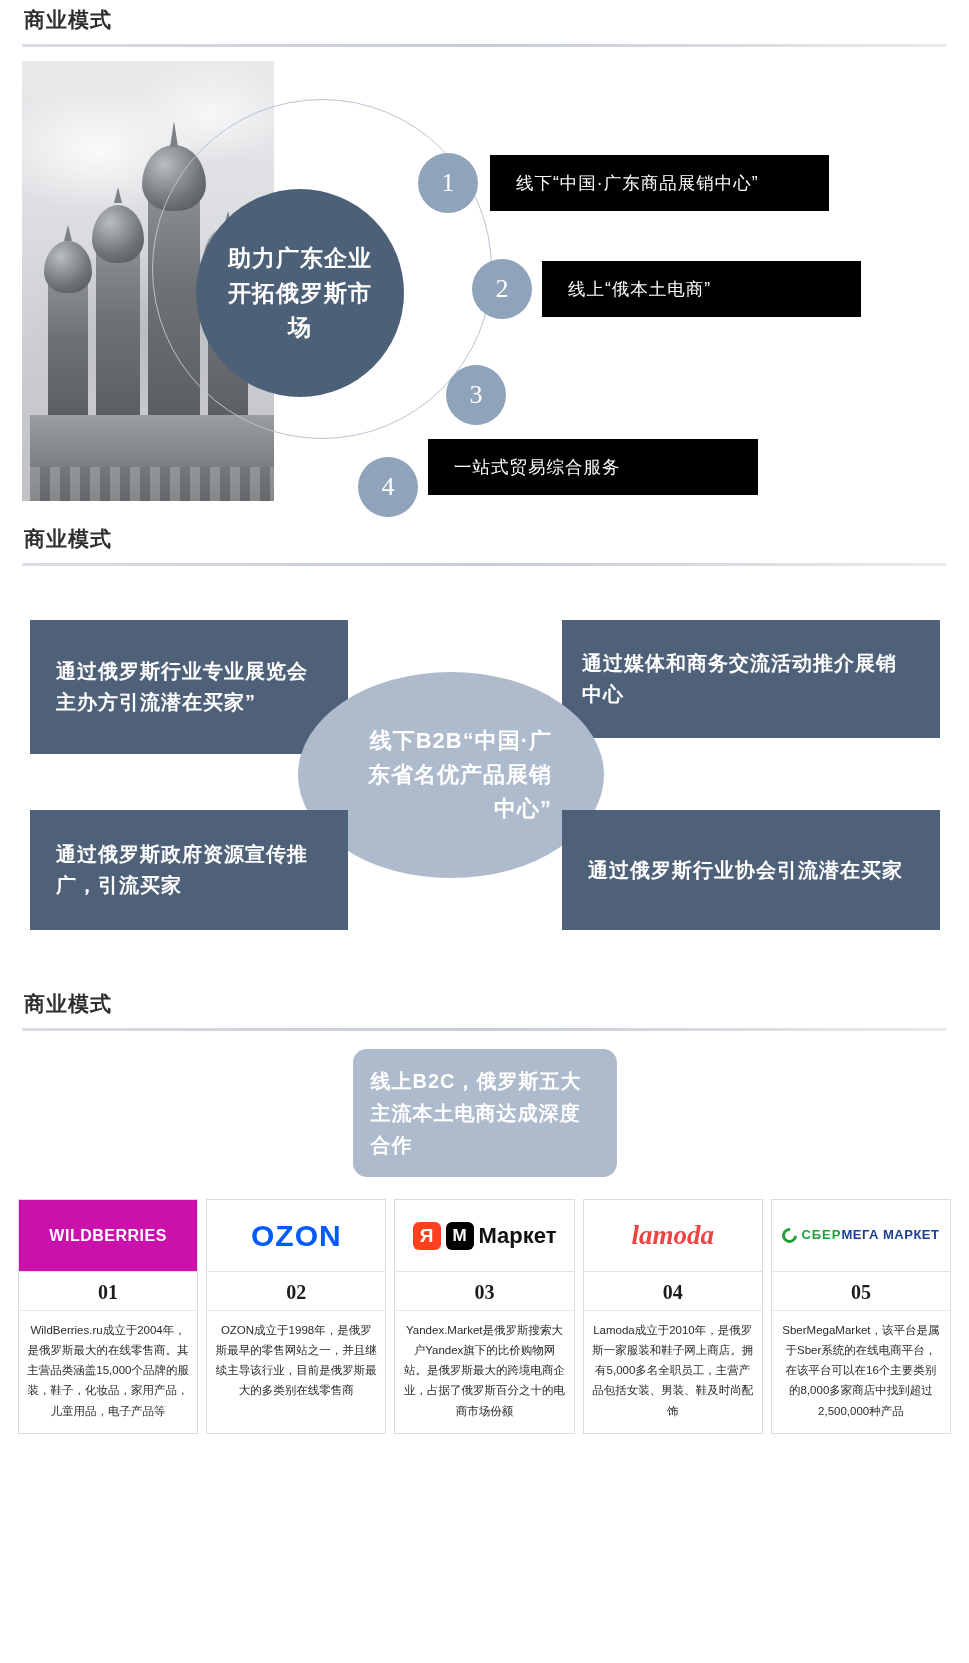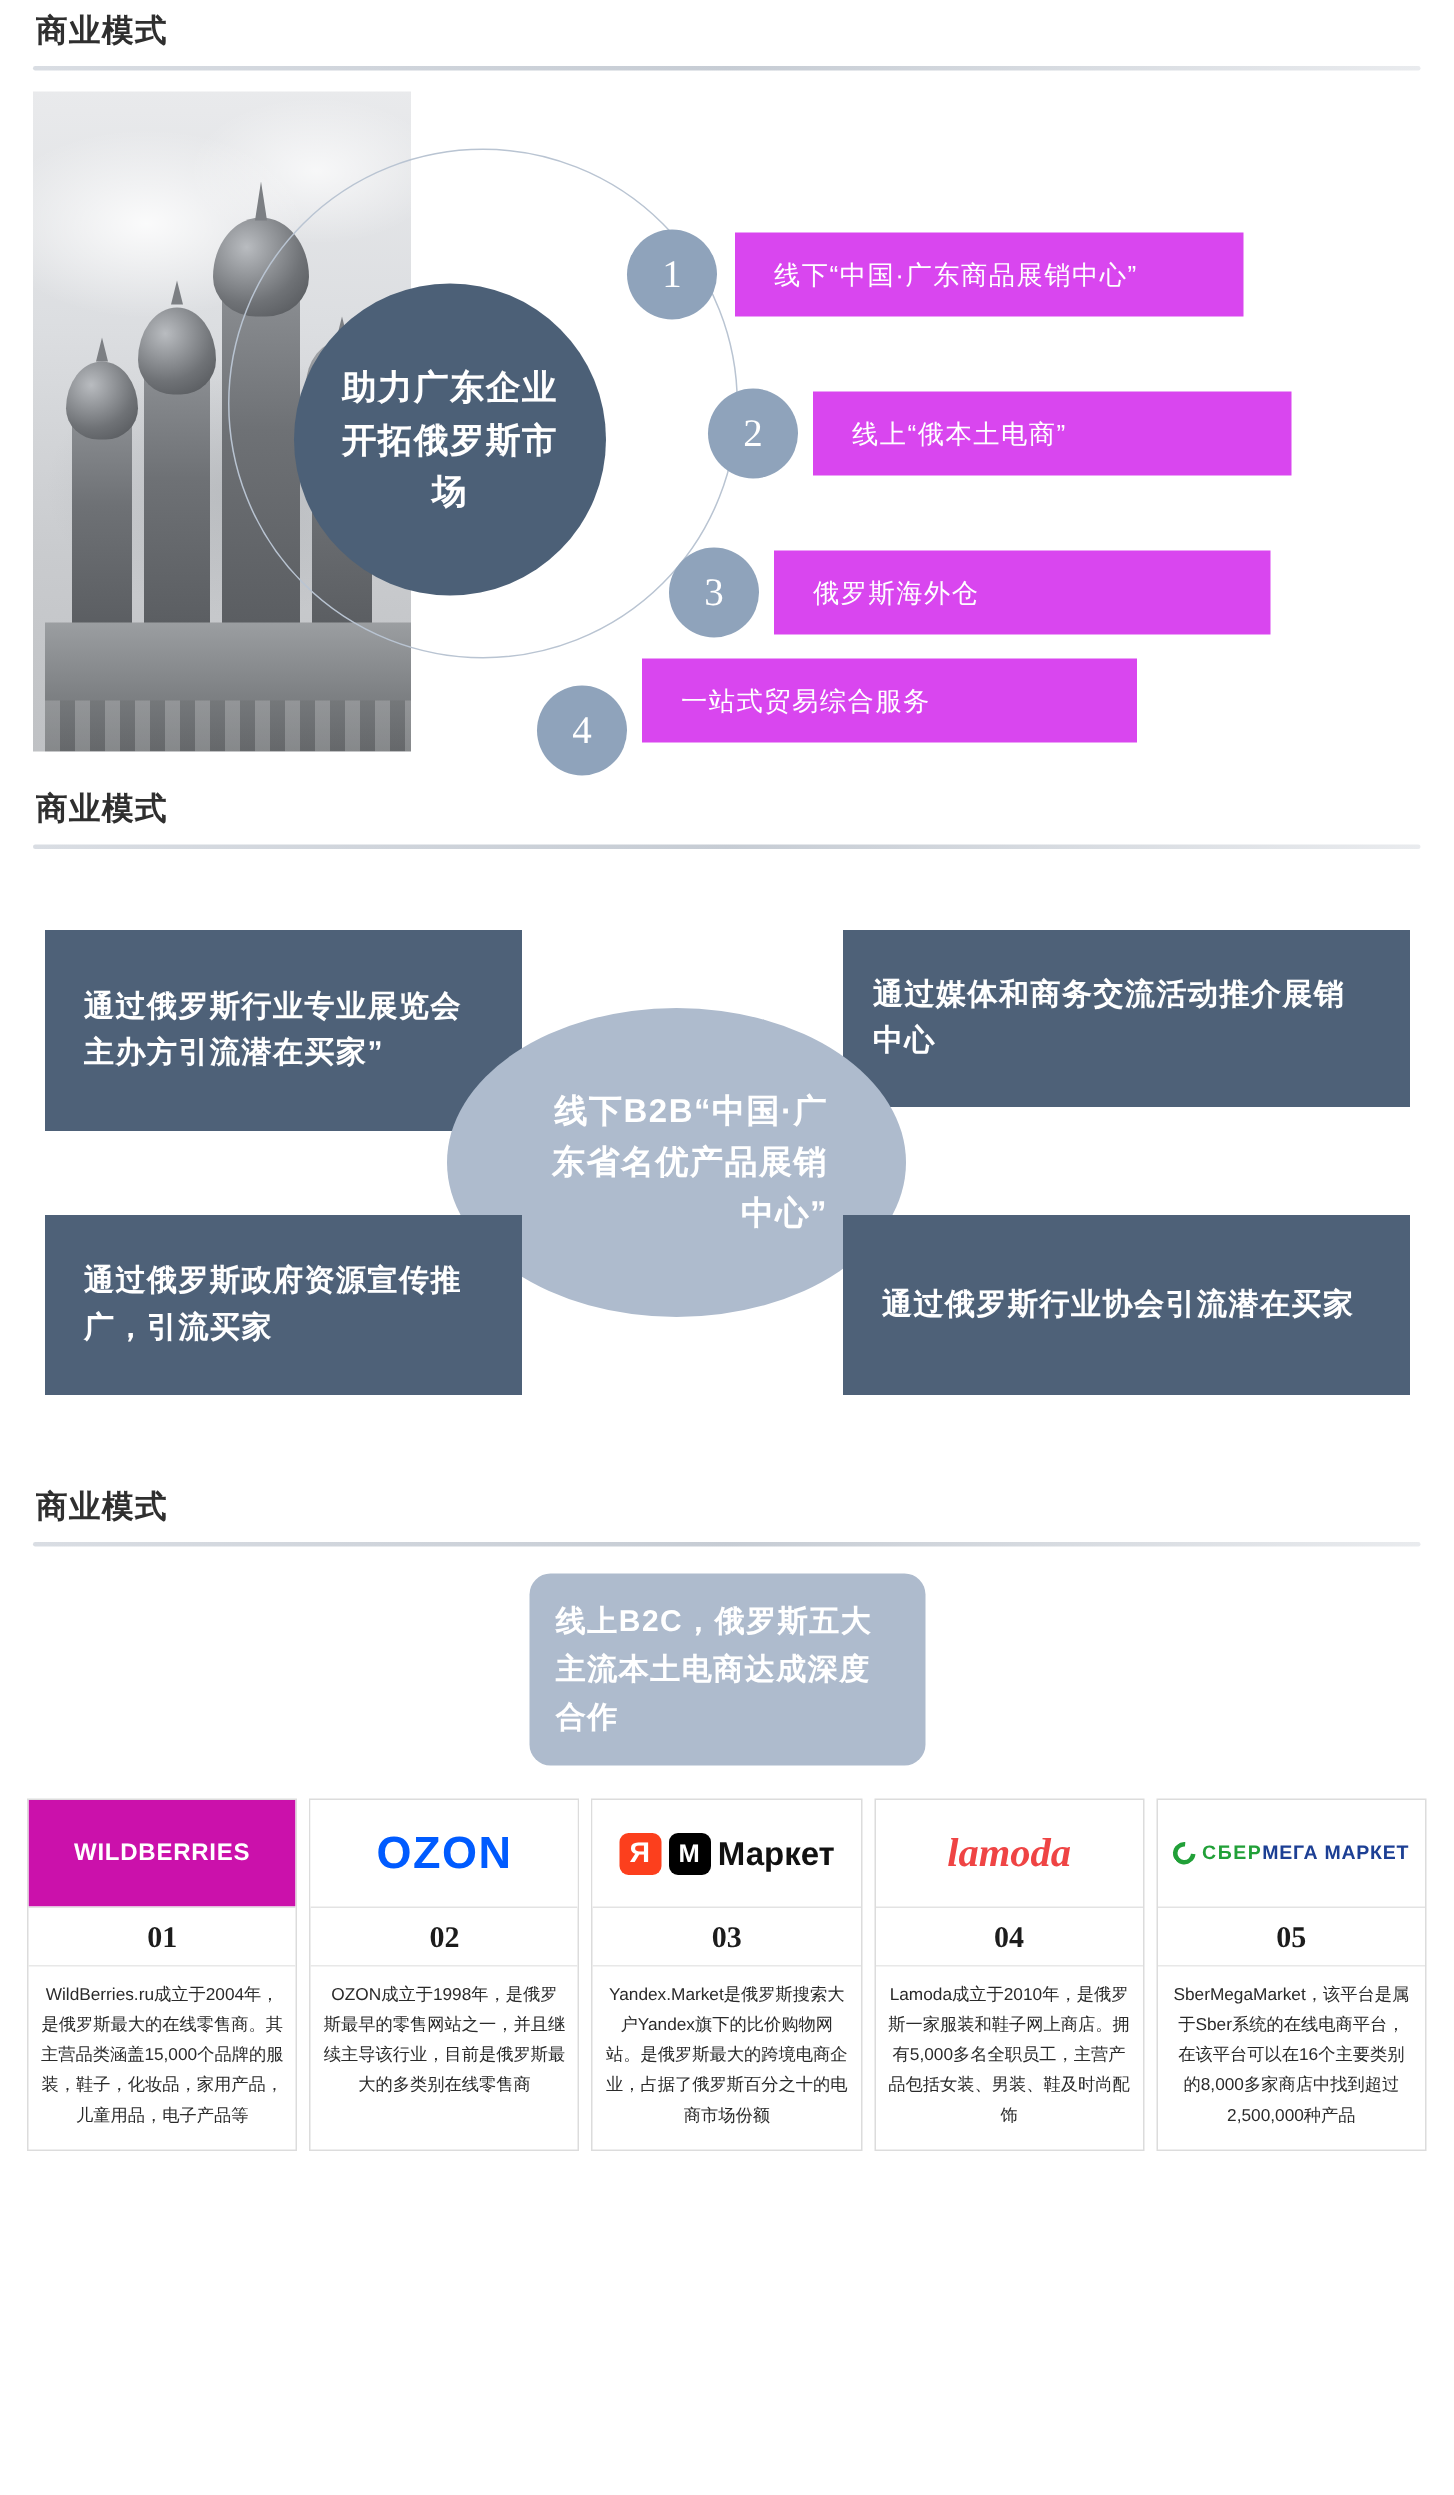--- a/index.html
+++ b/index.html
@@ -111,21 +111,21 @@
     border-radius: 50%;
     background: #8fa3bb;
     color: #ffffff;
     font-size: 26px;
     display: flex; align-items: center; justify-content: center;
     font-family: "Liberation Serif", serif;
   }
   .bar {
     position: absolute;
     height: 56px;
-    background: #d946ef;
+    background: #000000;
     color: #ffffff;
     display: flex; align-items: center;
     padding-left: 26px;
     font-size: 17.5px;
     letter-spacing: 1px;
   }
 
   
   .sec2 { position: relative; margin: 22px 22px 0 22px; height: 360px; }
   .box2 {
@@ -276,21 +276,20 @@
       <div class="ring"></div>
       <div class="bluecircle">助力广东企业开拓俄罗斯市场</div>
 
       <div class="num-circle" style="left:396px; top:92px;">1</div>
       <div class="bar" style="left:468px; top:94px; width:339px;">线下“中国·广东商品展销中心”</div>
 
       <div class="num-circle" style="left:450px; top:198px;">2</div>
       <div class="bar" style="left:520px; top:200px; width:319px;">线上“俄本土电商”</div>
 
       <div class="num-circle" style="left:424px; top:304px;">3</div>
-      <div class="bar" style="left:494px; top:306px; width:331px;">俄罗斯海外仓</div>
 
       <div class="num-circle" style="left:336px; top:396px;">4</div>
       <div class="bar" style="left:406px; top:378px; width:330px;">一站式贸易综合服务</div>
     </div>
   </div>
 
   <div class="gap"></div>
 
   <div>
     <div class="sec-head">商业模式</div>

